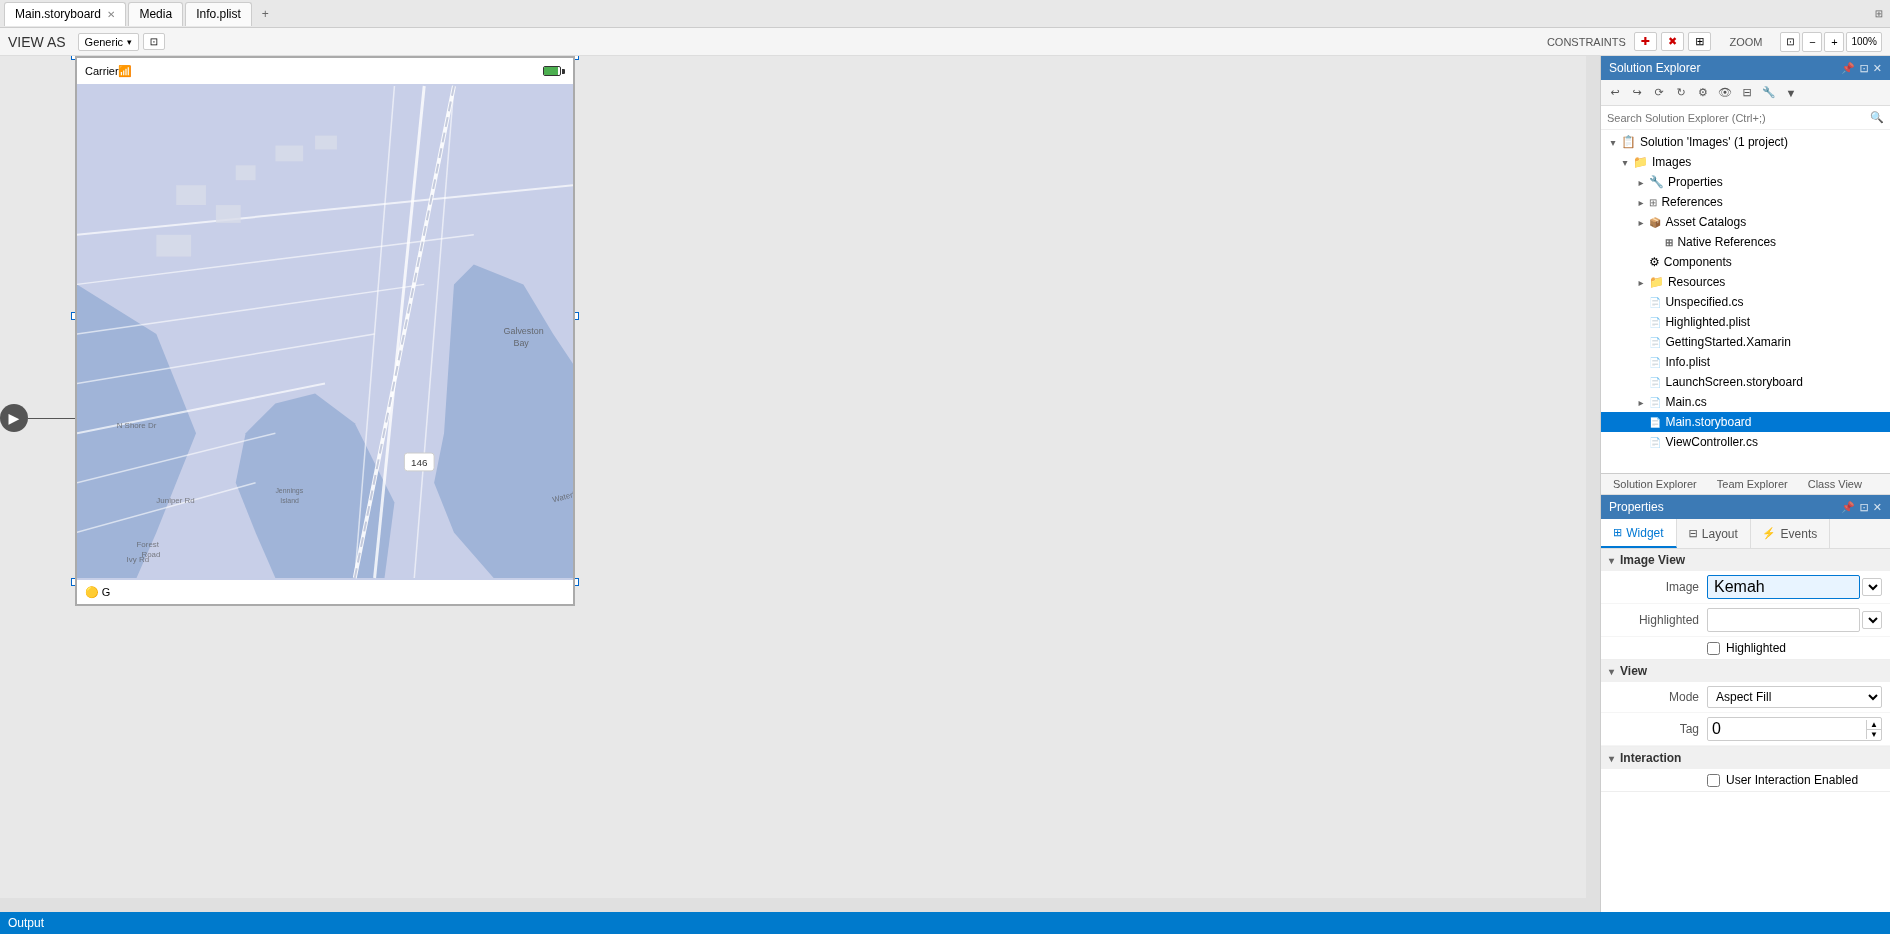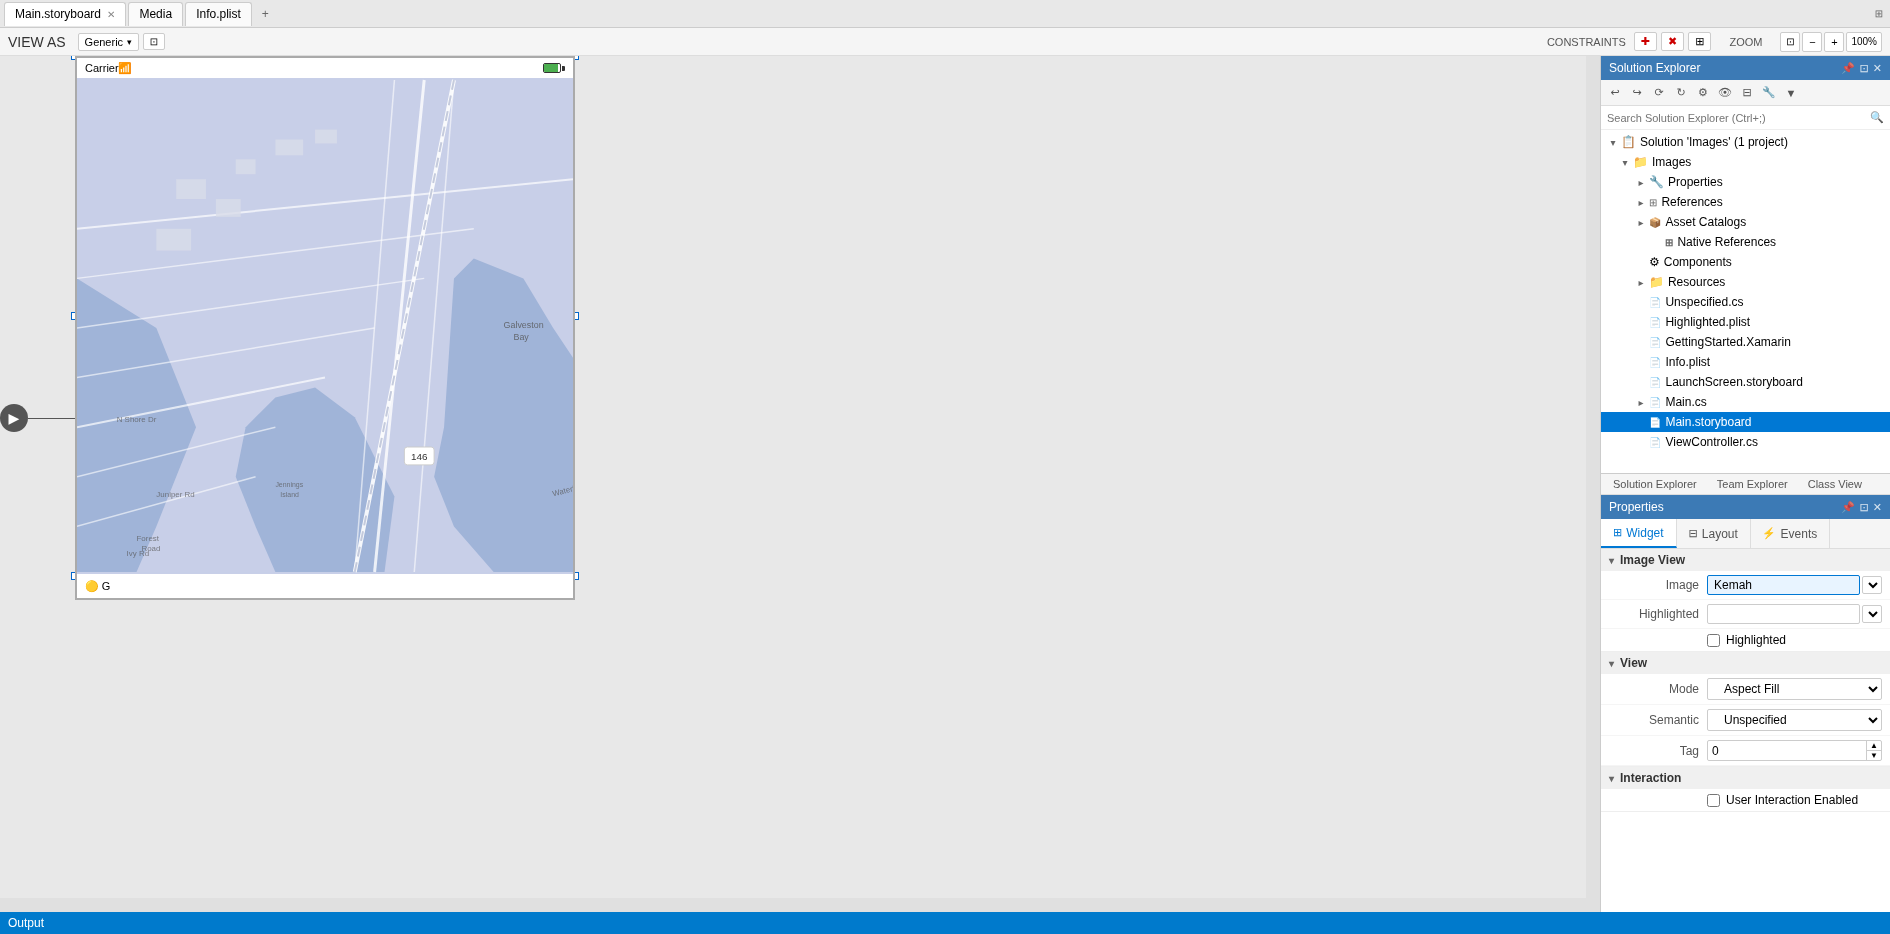--- a/index.html
+++ b/index.html
@@ -26,21 +26,21 @@
 
     
     .canvas-area { flex: 1; background: #e8e8e8; position: relative; overflow: hidden; }
     .vc-arrow { position: absolute; top: 348px; left: 0; display: flex; align-items: center; }
     .vc-arrow-circle { width: 28px; height: 28px; background: #555; border-radius: 50%; display: flex; align-items: center; justify-content: center; color: white; font-size: 14px; }
     .vc-arrow-line { width: 55px; height: 1px; background: #555; }
     .vc-arrow-head { width: 0; height: 0; border-top: 5px solid transparent; border-bottom: 5px solid transparent; border-left: 8px solid #555; }
 
     .device-frame { position: absolute; top: 0; left: 75px; width: 500px; }
     .device-screen { width: 500px; background: white; border: 2px solid #aaa; position: relative; }
-    .device-status-bar { display: flex; justify-content: space-between; align-items: center; padding: 3px 8px; background: white; font-size: 11px; height: 20px; }
+    .device-status-bar { display: flex; justify-content: space-between; align-items: center; padding: 3px 8px; background: white; font-size: 11px; height: 26px; }
     .map-container { width: 496px; height: 496px; background: #c8cfe8; position: relative; overflow: hidden; }
     .map-footer { display: flex; align-items: center; padding: 4px 8px; background: white; height: 24px; }
 
     
     .map-svg { width: 100%; height: 100%; }
 
     
     .handle { width: 8px; height: 8px; background: white; border: 1px solid #0066cc; position: absolute; }
 
     
@@ -82,23 +82,23 @@
     .prop-tab.active { background: white; color: #0078d4; border-bottom: 2px solid #0078d4; }
     .prop-tab-icon { margin-right: 4px; font-size: 11px; }
 
     .prop-content { flex: 1; overflow-y: auto; padding: 0; }
     .prop-section { border-bottom: 1px solid #eee; }
     .prop-section-header { display: flex; align-items: center; padding: 4px 8px; background: #f0f0f0; cursor: pointer; font-size: 12px; font-weight: 600; color: #333; }
     .prop-section-expand { margin-right: 6px; font-size: 10px; color: #666; }
     .prop-row { display: flex; align-items: center; padding: 4px 8px; border-bottom: 1px solid #f5f5f5; min-height: 26px; }
     .prop-label { width: 90px; font-size: 12px; color: #555; flex-shrink: 0; text-align: right; margin-right: 8px; }
     .prop-value { flex: 1; }
-    .prop-input { width: 100%; padding: 2px 6px; border: 1px solid #ccc; border-radius: 2px; font-size: 12px; background: white; }
+    .prop-input { width: 100%; padding: 2px 6px; border: 1px solid #ccc; border-radius: 2px; font-size: 16px; background: white; }
     .prop-input.highlighted { border-color: #0078d4; background: #e8f4ff; }
-    .prop-select { width: 100%; padding: 2px 12px; border: 1px solid #ccc; border-radius: 2px; font-size: 12px; background: white; }
+    .prop-select { width: 100%; padding: 2px 4px; border: 1px solid #ccc; border-radius: 2px; font-size: 12px; background: white; }
     .prop-checkbox-row { display: flex; align-items: center; padding: 4px 8px; }
     .prop-checkbox { margin-right: 6px; }
 
     .se-bottom-tabs { display: flex; background: #f5f5f5; border-bottom: 1px solid #ddd; padding: 2px 4px; gap: 4px; }
     .se-bottom-tab { padding: 2px 8px; font-size: 11px; cursor: pointer; color: #555; border-radius: 2px; }
 
     
     .output-bar { height: 22px; background: #007acc; display: flex; align-items: center; padding: 0 8px; color: white; font-size: 12px; }
 
     
@@ -459,28 +459,20 @@
               <div style="display:flex; align-items:center;">
                 <select class="prop-select">
                   <option>Aspect Fill</option>
                   <option>Aspect Fit</option>
                   <option>Scale To Fill</option>
                 </select>
               </div>
             </div>
           </div>
 
-          <div class="prop-row">
-            <span class="prop-label">Semantic</span>
-            <div class="prop-value">
-              <select class="prop-select">
-                <option>Unspecified</option>
-              </select>
-            </div>
-          </div>
 
           <div class="prop-row">
             <span class="prop-label">Tag</span>
             <div class="prop-value">
               <div style="display:flex; align-items:center; border:1px solid #ccc; border-radius:2px;">
                 <input class="prop-input" type="text" value="0" style="border: none; flex: 1 1 0%; padding: 2px 4px;">
                 <div style="display:flex; flex-direction:column; border-left:1px solid #ccc;">
                   <div style="padding:0 3px; font-size:8px; cursor:pointer; border-bottom:1px solid #ccc;">▲</div>
                   <div style="padding:0 3px; font-size:8px; cursor:pointer;">▼</div>
                 </div>

